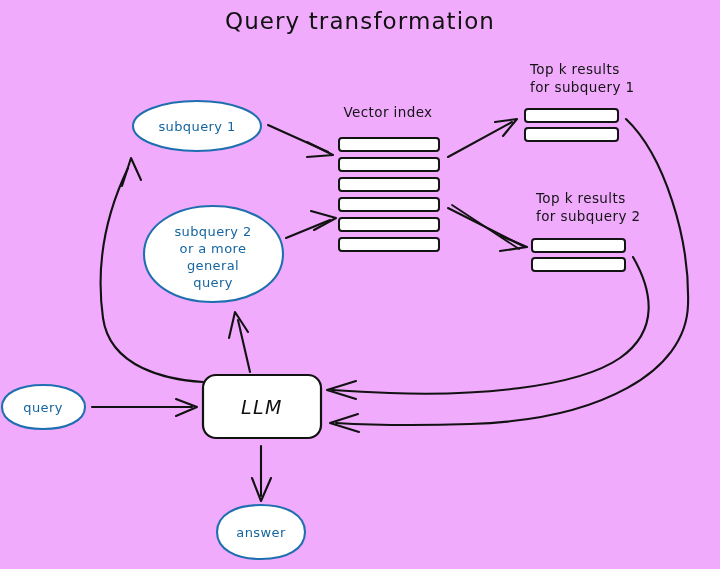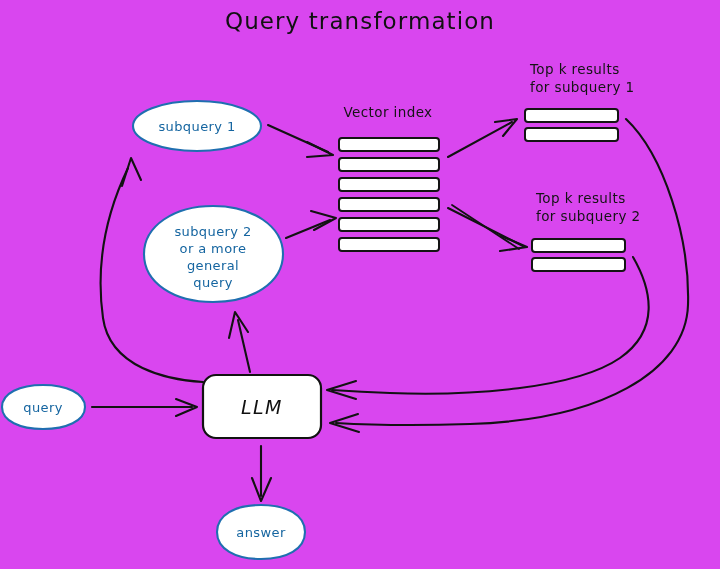--- a/index.html
+++ b/index.html
@@ -8,21 +8,21 @@
     padding: 0;
     background: #ffffff;
   }
   body {
     font-family: "DejaVu Sans", sans-serif;
   }
   #canvas-wrap {
     position: relative;
     width: 720px;
     height: 569px;
-    background: #d946ef;
+    background: #f0abfc;
     overflow: hidden;
   }
   svg#diagram {
     position: absolute;
     top: 0;
     left: 0;
     width: 720px;
     height: 569px;
   }
   .hand-text {

